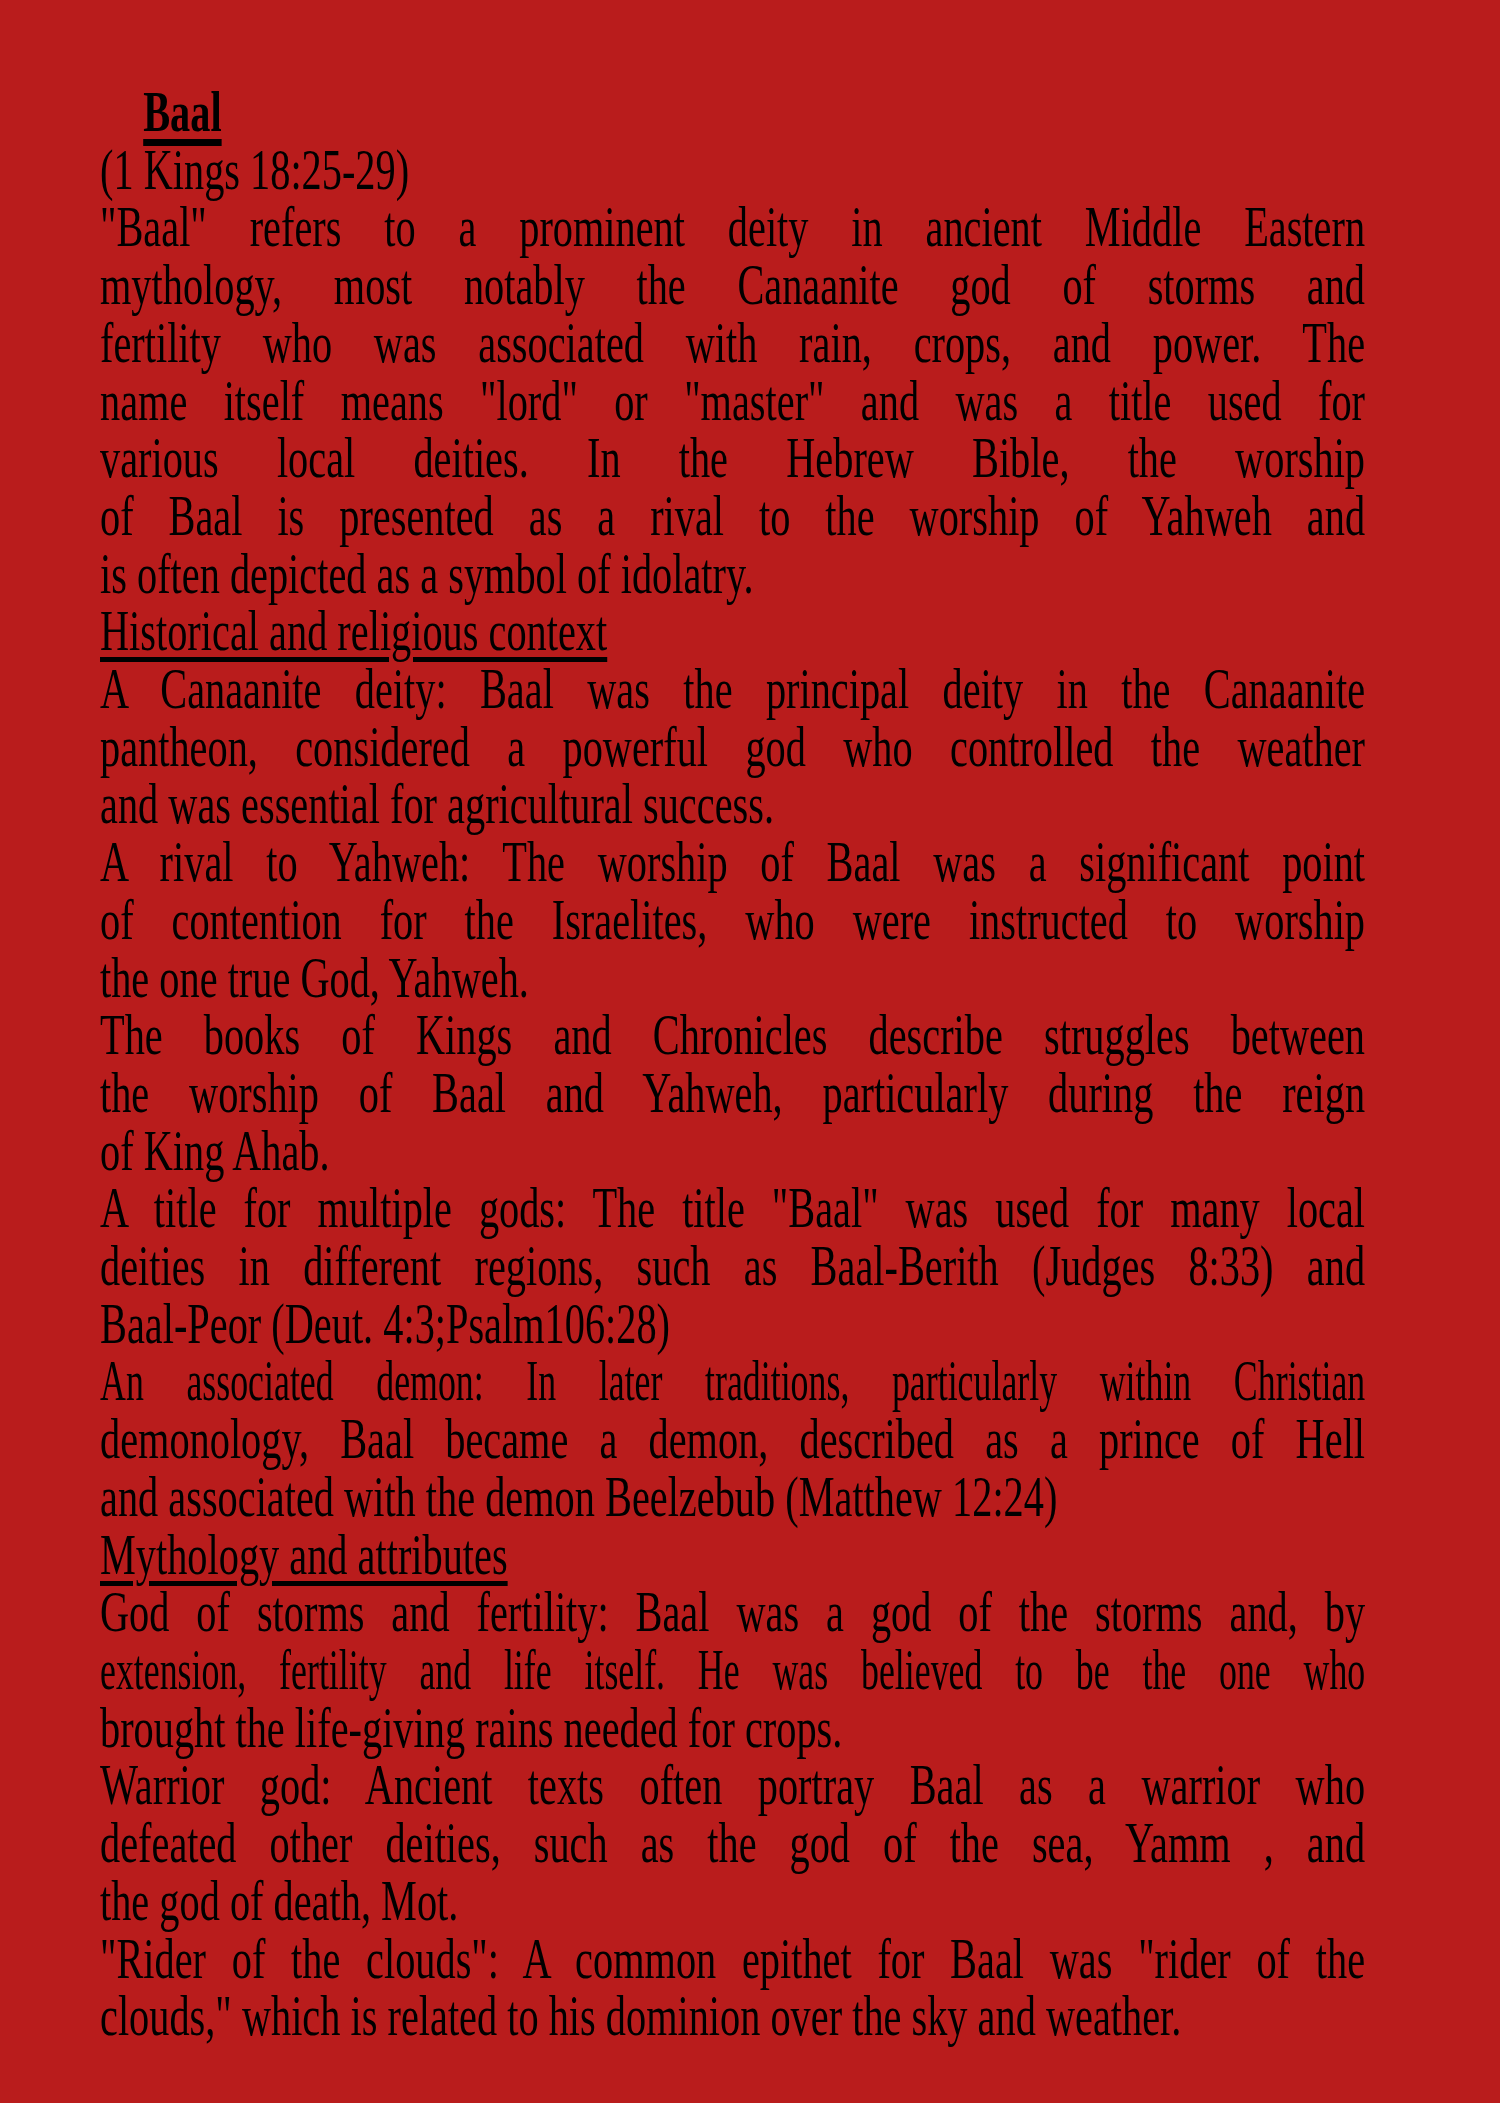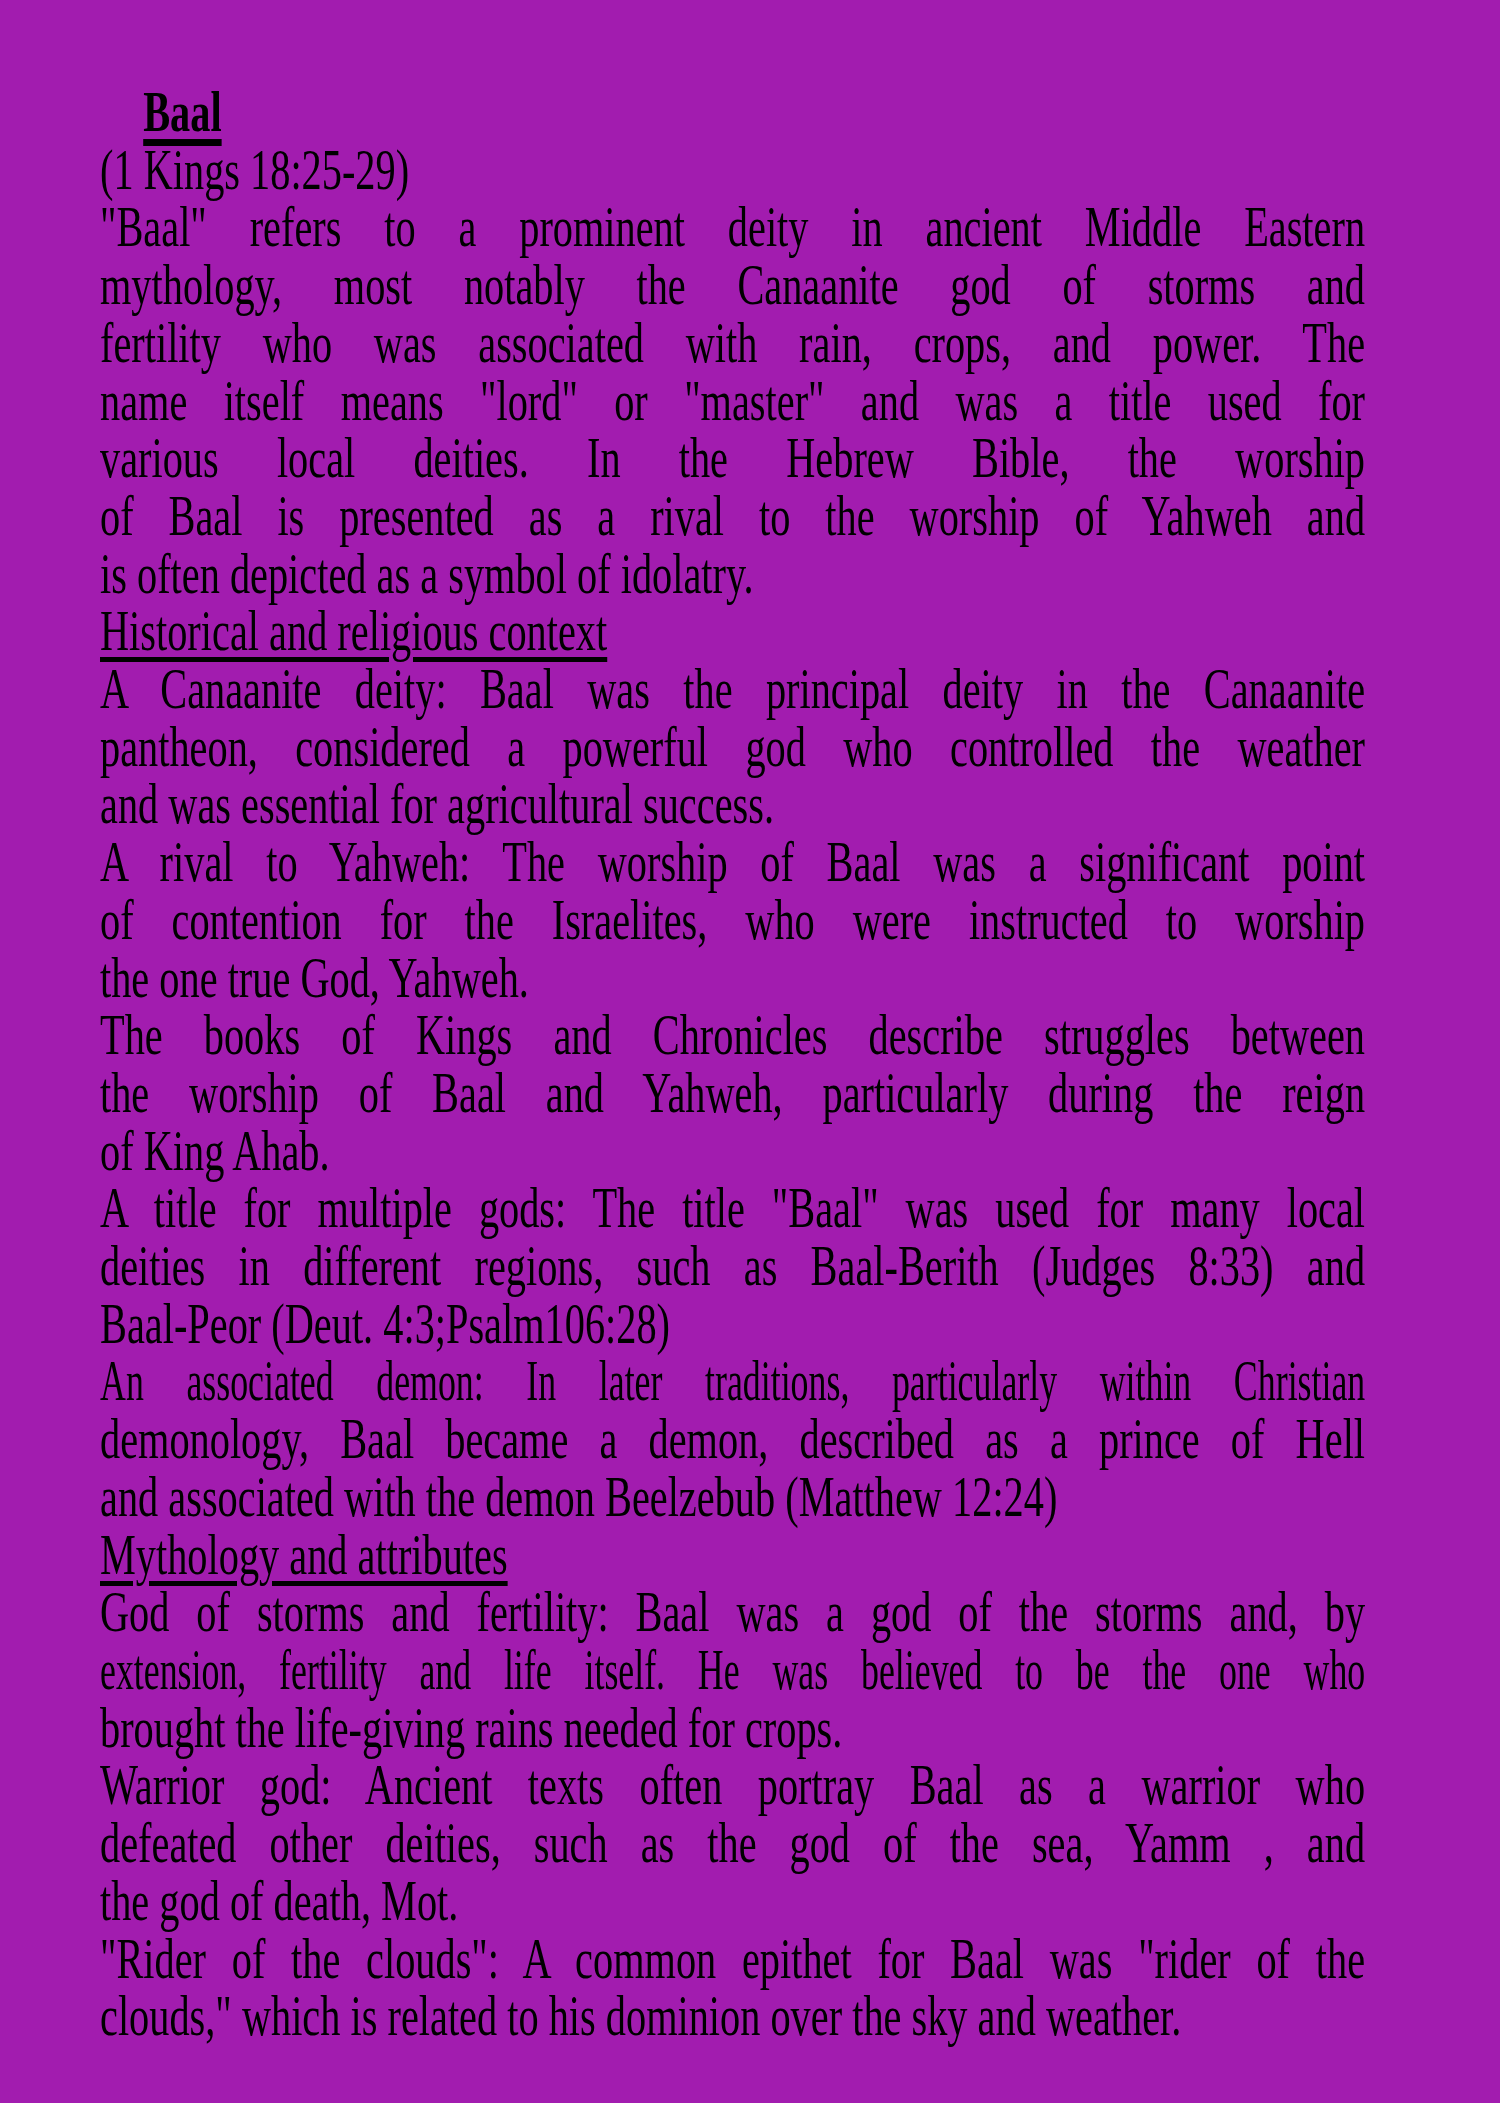--- a/index.html
+++ b/index.html
@@ -1,19 +1,19 @@
 <!DOCTYPE html>
 <html><head>
 <meta charset="utf-8">
 <style>
   html,body{margin:0;padding:0;background:#e8e8e8;}
   .page{
     position:relative;
     width:1500px;height:2103px;
-    background:#a21caf;
+    background:#b91c1c;
     overflow:hidden;
     font-family:"Liberation Serif","DejaVu Serif",serif;
     color:#000000;
   }
   .textcol{
     position:absolute;
     left:100px;top:84px;
   }
   .ln{
     display:block;

